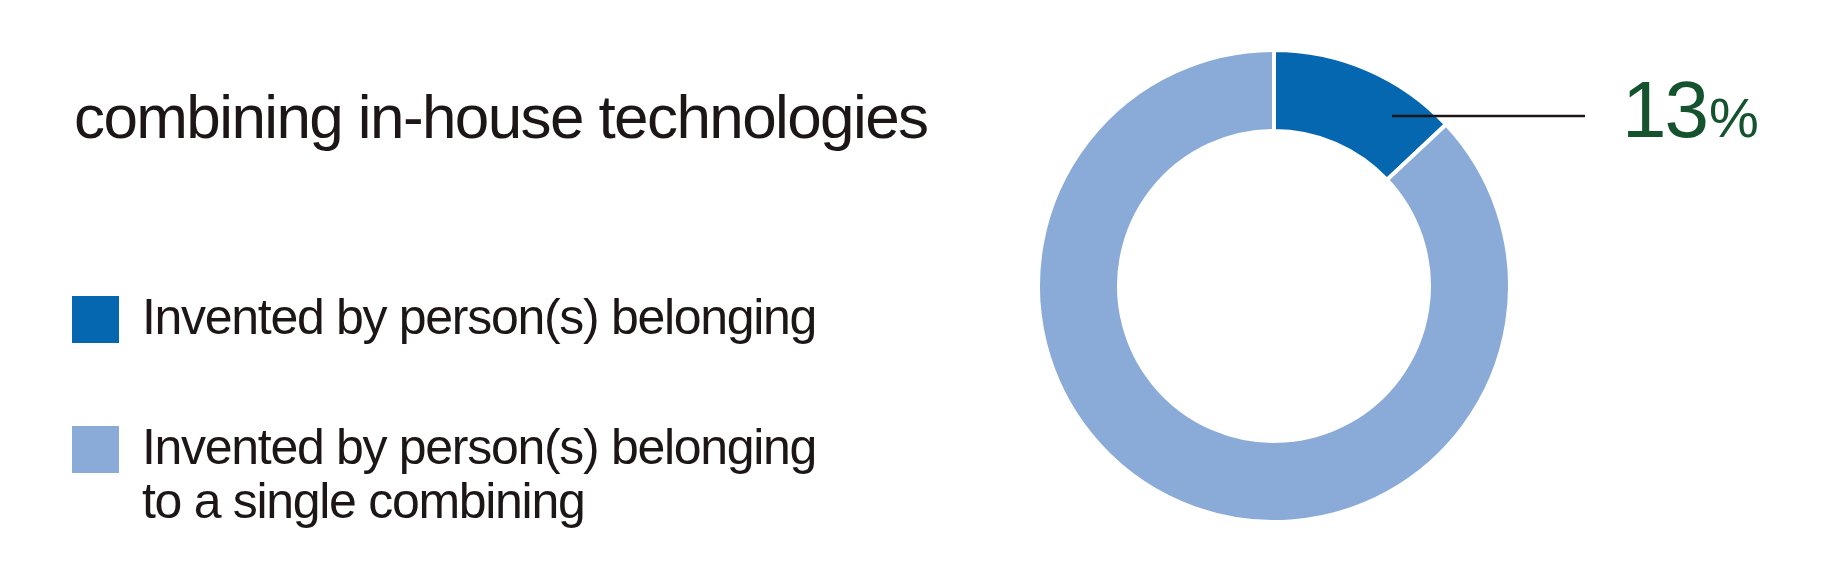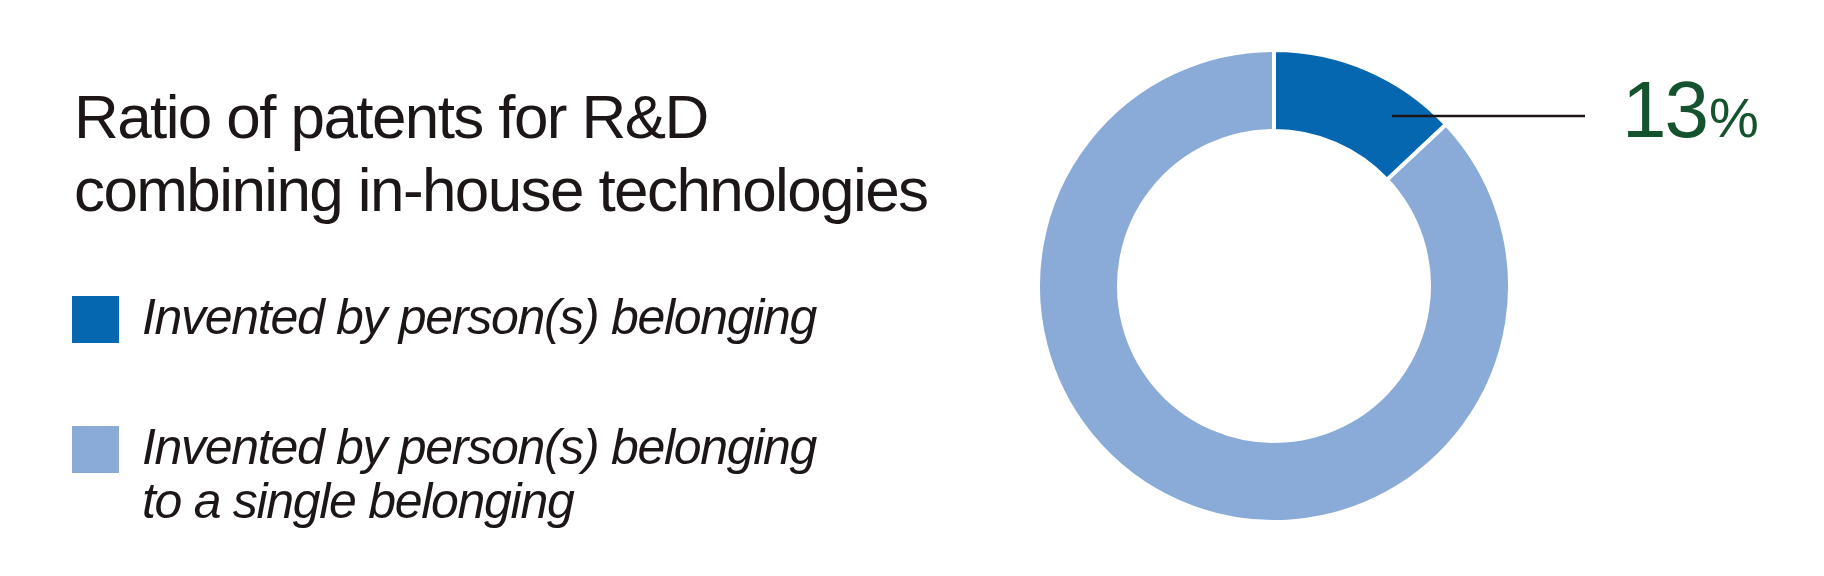--- a/index.html
+++ b/index.html
@@ -46,21 +46,21 @@
     }
     .legend-text {
       position: absolute;
       left: 70px;
       top: 0;
       font-size: 50px;
       line-height: 54px;
       letter-spacing: -1.3px;
       white-space: nowrap;
     }
-    .legend-text .line { display: block; font-style: italic; }
+    .legend-text .line { display: block; }
     .donut {
       position: absolute;
       left: 0;
       top: 0;
       width: 1824px;
       height: 576px;
     }
     .pct {
       position: absolute;
       left: 1622px;
@@ -74,36 +74,35 @@
     .pct .unit {
       font-size: 56px;
       letter-spacing: 0;
       margin-left: 2px;
     }
   </style>
 </head>
 <body>
 
 <h1 class="title">
-  <span class="line">Ratio of patents for R&amp;D</span>
   <span class="line">combining in-house technologies</span>
 </h1>
 
 <div class="legend">
   <div class="legend-item">
     <span class="swatch" id="sw0" style="background: rgb(5, 103, 176);"></span>
     <div class="legend-text">
       <span class="line">Invented by person(s) belonging</span>
     </div>
   </div>
   <div class="legend-item">
     <span class="swatch" id="sw1" style="background: rgb(138, 171, 216);"></span>
     <div class="legend-text">
       <span class="line">Invented by person(s) belonging</span>
-      <span class="line">to a single belonging</span>
+      <span class="line">to a single combining</span>
     </div>
   </div>
 </div>
 
 <svg class="donut" id="donut" viewBox="0 0 1824 576">
   <g id="segments">
       <path d="M1274,50 A236,236 0 0 1 1446.036596071453,124.44688300082947 L1386.9901372503189,179.89519858105325 A155,155 0 0 0 1274,131 Z" fill="#0567B0" stroke="#ffffff" stroke-width="4" stroke-linejoin="miter"></path>
       <path d="M1446.036596071453,124.44688300082947 A236,236 0 1 1 1274,50 L1274,131 A155,155 0 1 0 1386.9901372503189,179.89519858105325 Z" fill="#8AABD8" stroke="#ffffff" stroke-width="4" stroke-linejoin="miter"></path>
     </g>
   <line id="leader" x1="1392" y1="116" x2="1585" y2="116" stroke="#1c1616" stroke-width="2.5"></line>

